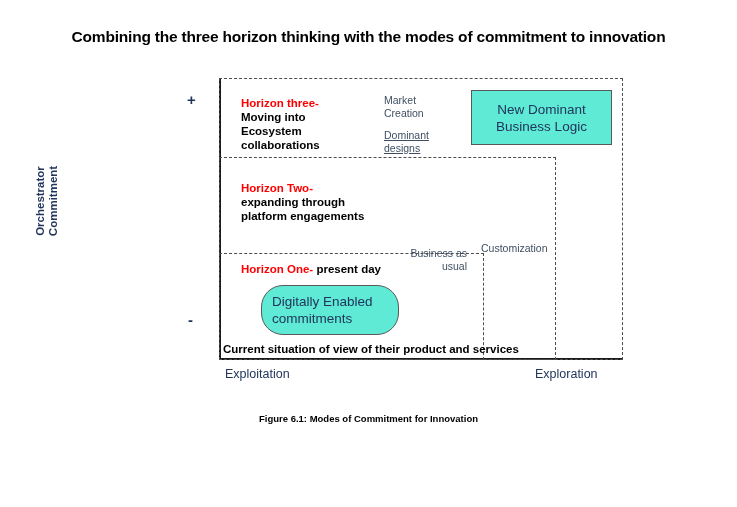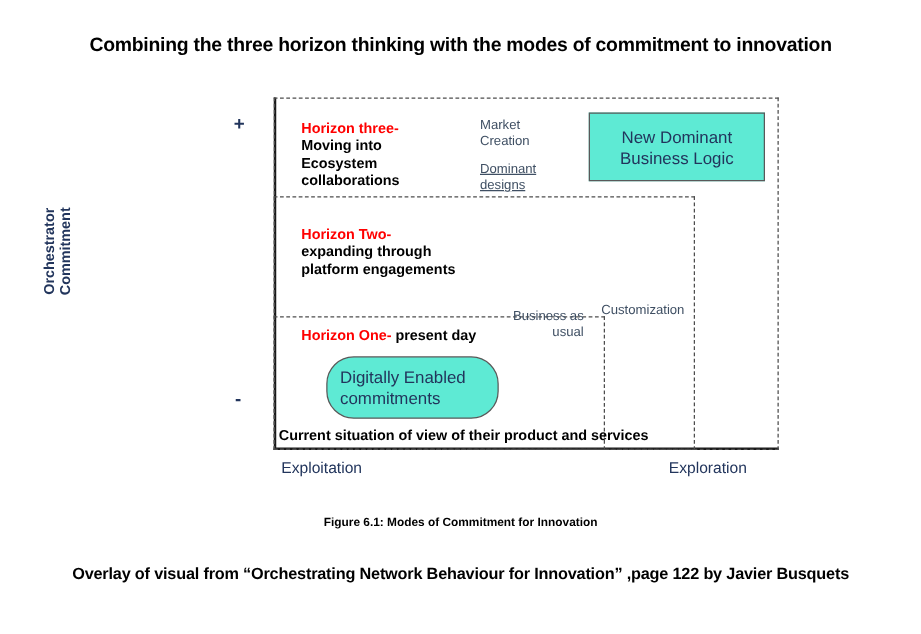--- a/index.html
+++ b/index.html
@@ -277,14 +277,13 @@
   <div id="label-current-situation">Current situation of view of their product and services</div>
 
   <div class="x-axis-label" id="label-exploitation">Exploitation</div>
   <div class="x-axis-label" id="label-exploration">Exploration</div>
 
 </div>
 
 <div id="figure-caption">Figure 6.1: Modes of Commitment for Innovation</div>
 
 <div id="footnote">
-  <span class="fn-line">Overlay of visual from “Orchestrating Network Behaviour for Innovation” ,page 122 by Javier Busquets</span>
 </div>
 
 </body></html>

